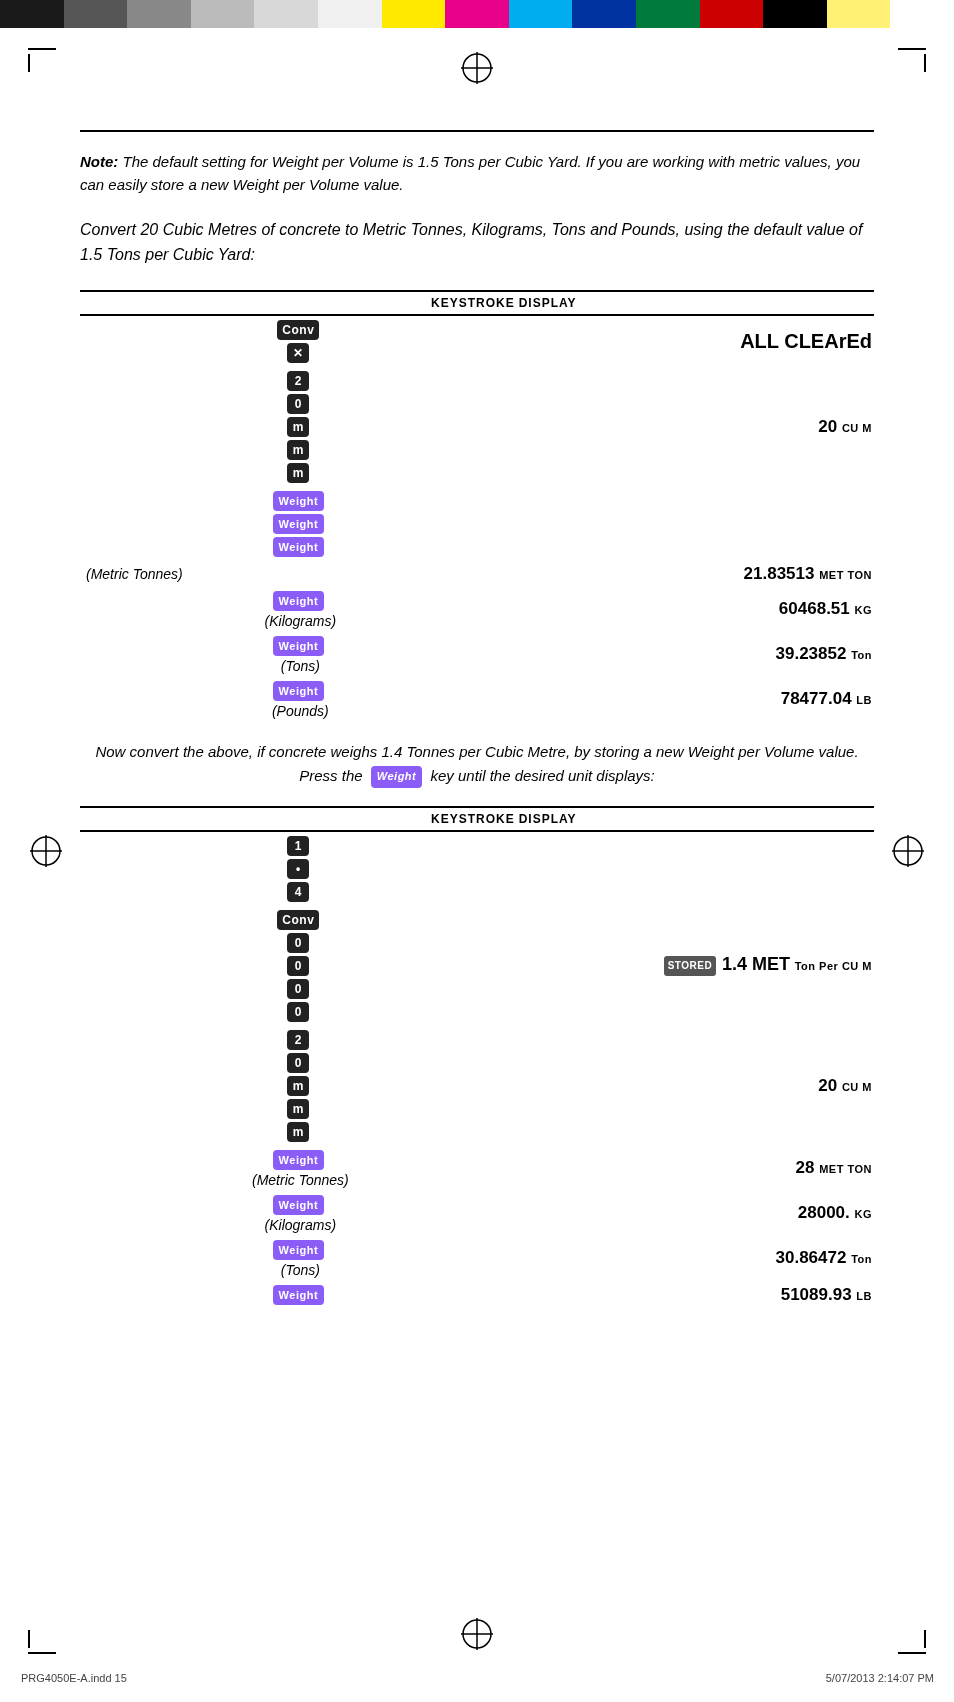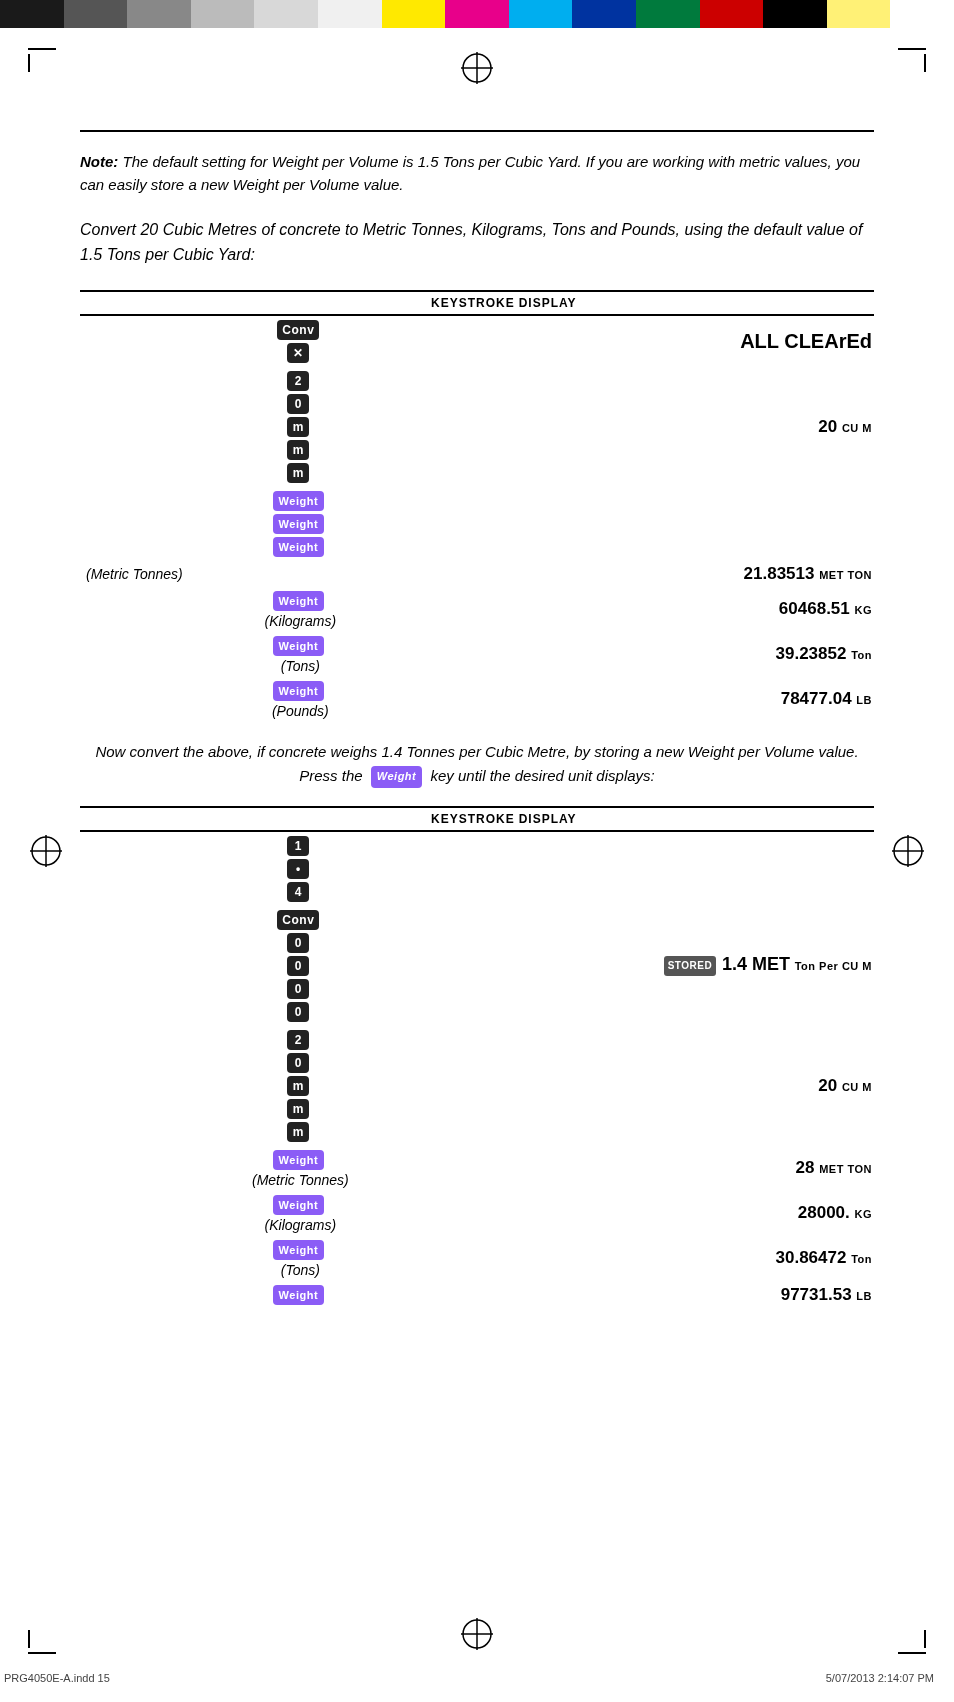--- a/index.html
+++ b/index.html
@@ -165,21 +165,21 @@
       font-size: 15px;
       line-height: 1.6;
       margin-bottom: 18px;
       text-align: center;
     }
 
     
     .footer {
       position: absolute;
       bottom: 18px;
-      left: 4px;
+      left: 21px;
       right: 20px;
       display: flex;
       justify-content: space-between;
       align-items: center;
       font-size: 11px;
       color: #444;
     }
 
     
     .seg-black1 { background: #1a1a1a; }
@@ -485,21 +485,21 @@
         </td>
       </tr>
 
       <tr>
         <td>
           <span class="keys-inline">
             <span class="key-badge weight-key">Weight</span>
           </span>
         </td>
         <td class="display-col">
-          <span class="display-value">97731.53</span> <span class="display-unit">LB</span>
+          <span class="display-value">51089.93</span> <span class="display-unit">LB</span>
         </td>
       </tr>
     </tbody>
   </table>
 
 </div>
 
 <div class="footer">
   <span>PRG4050E-A.indd   15</span>
   <span>5/07/2013   2:14:07 PM</span>

